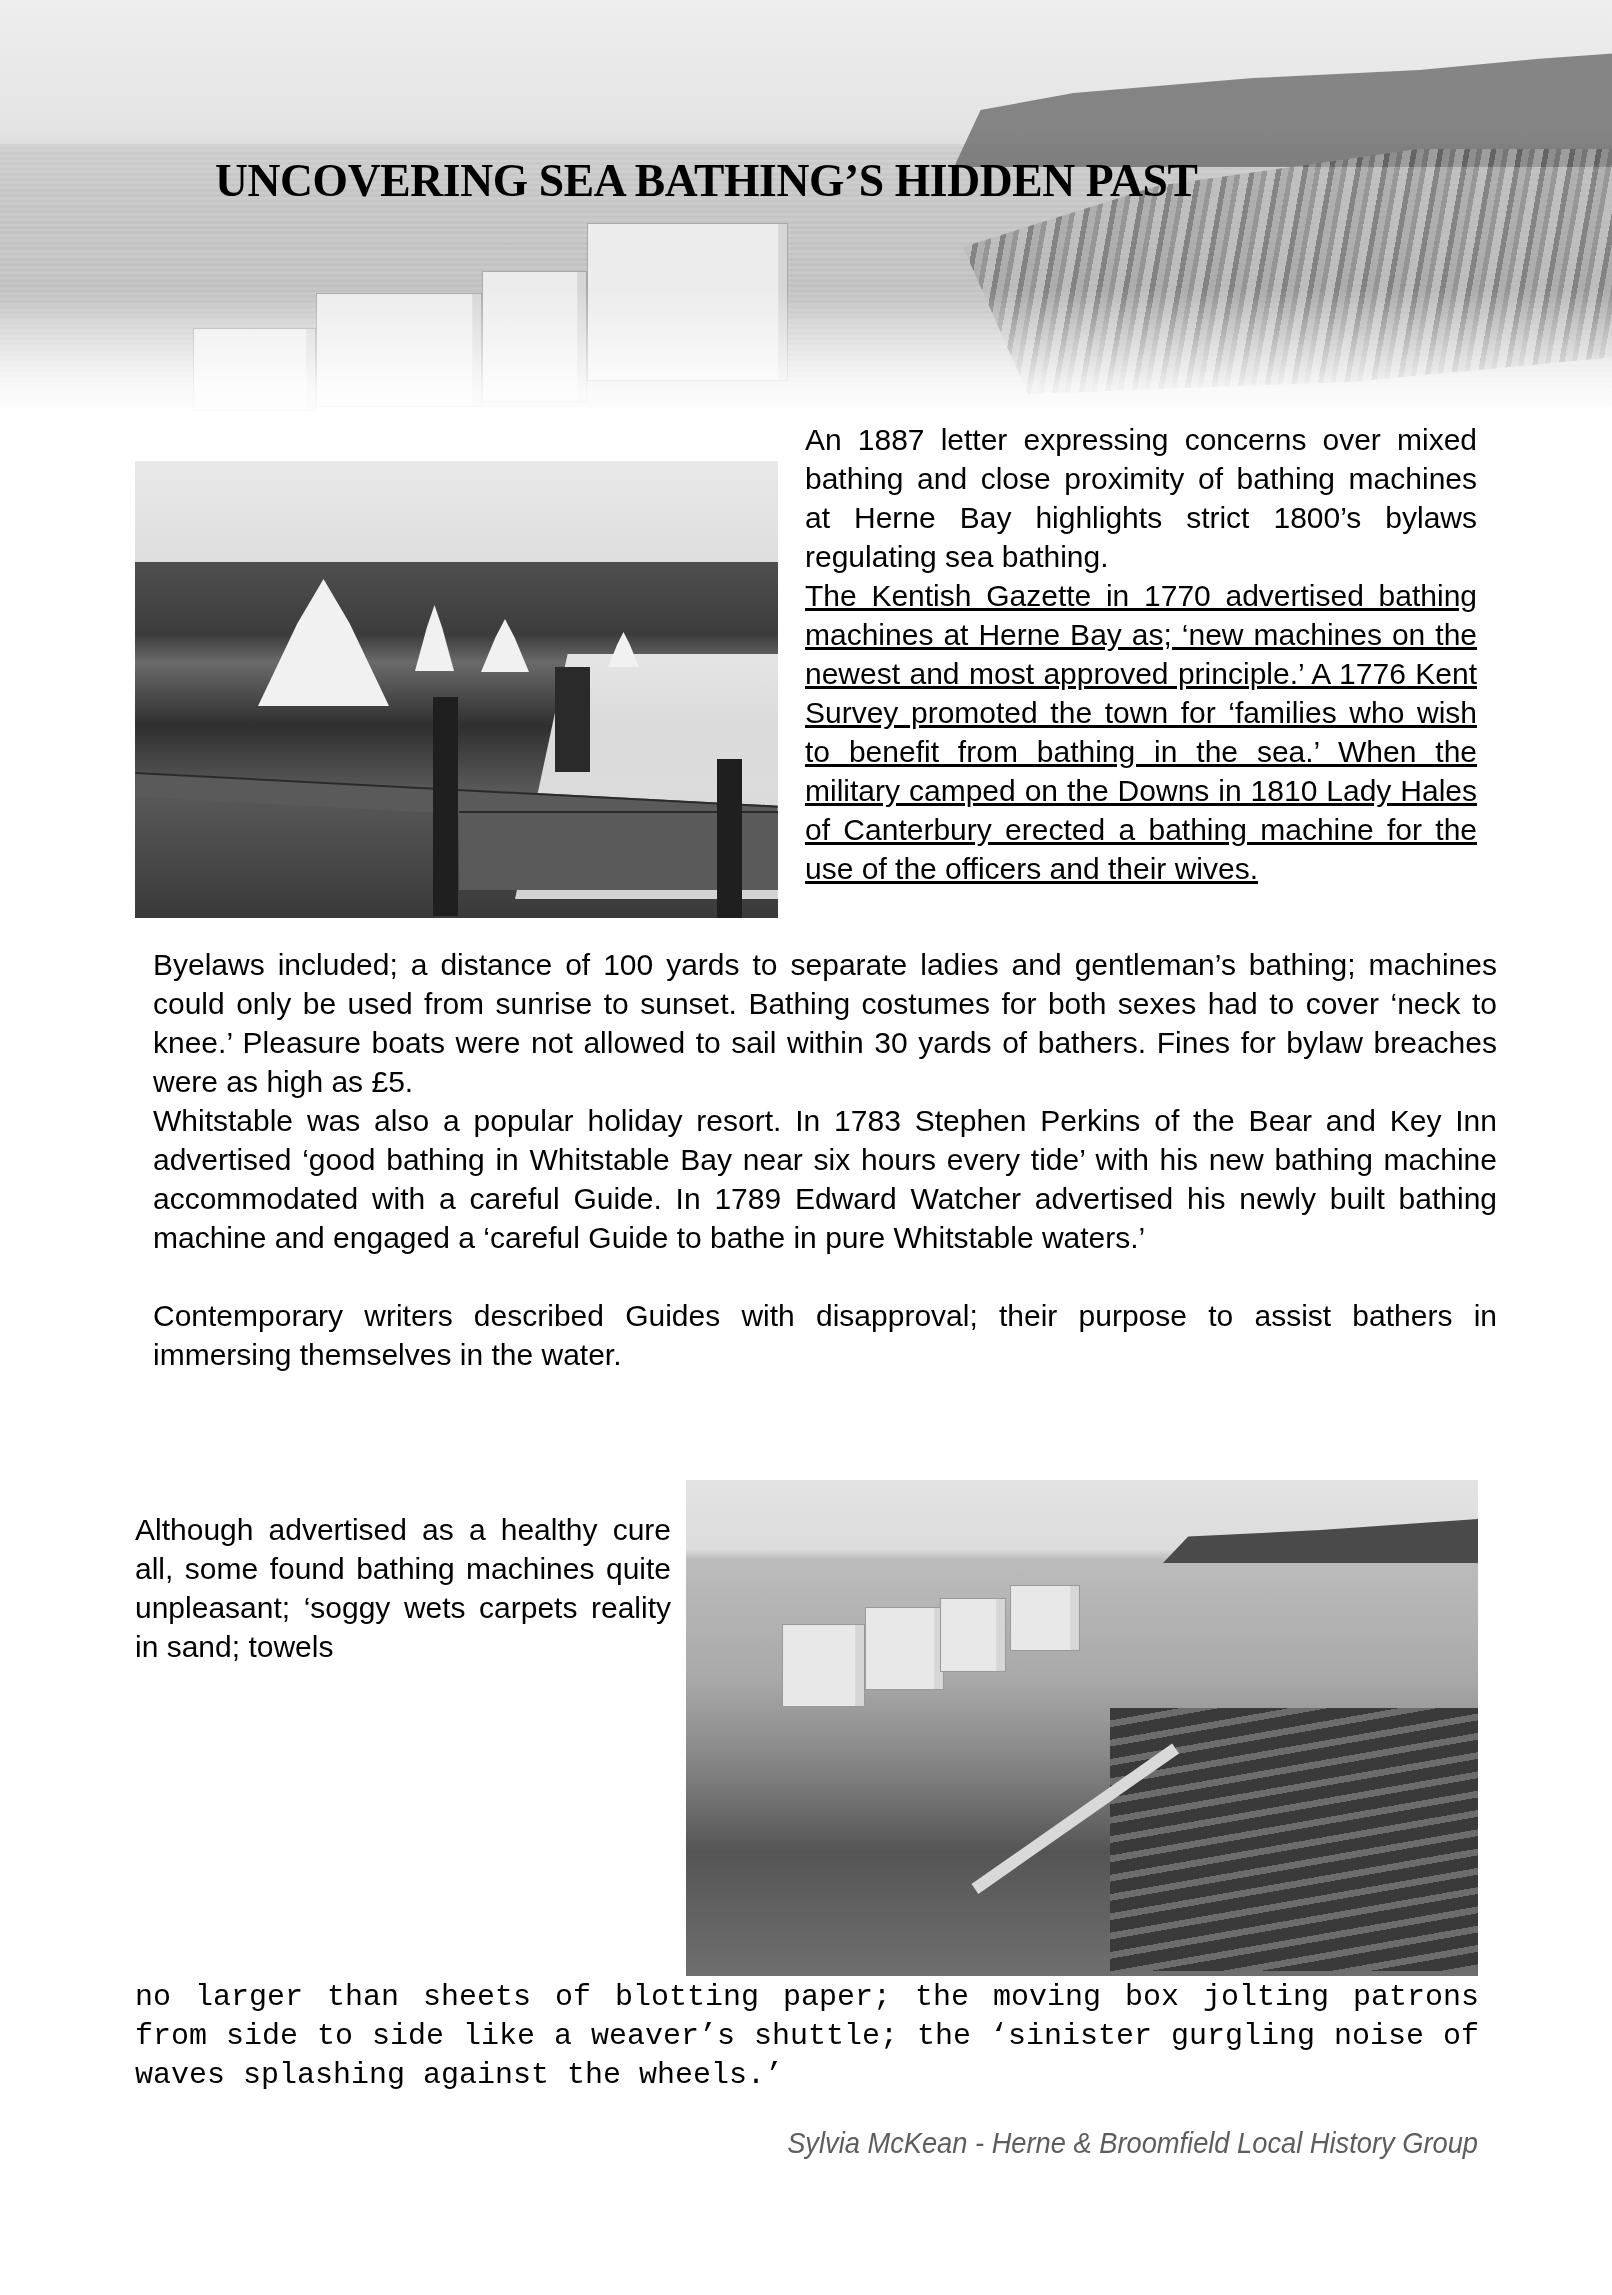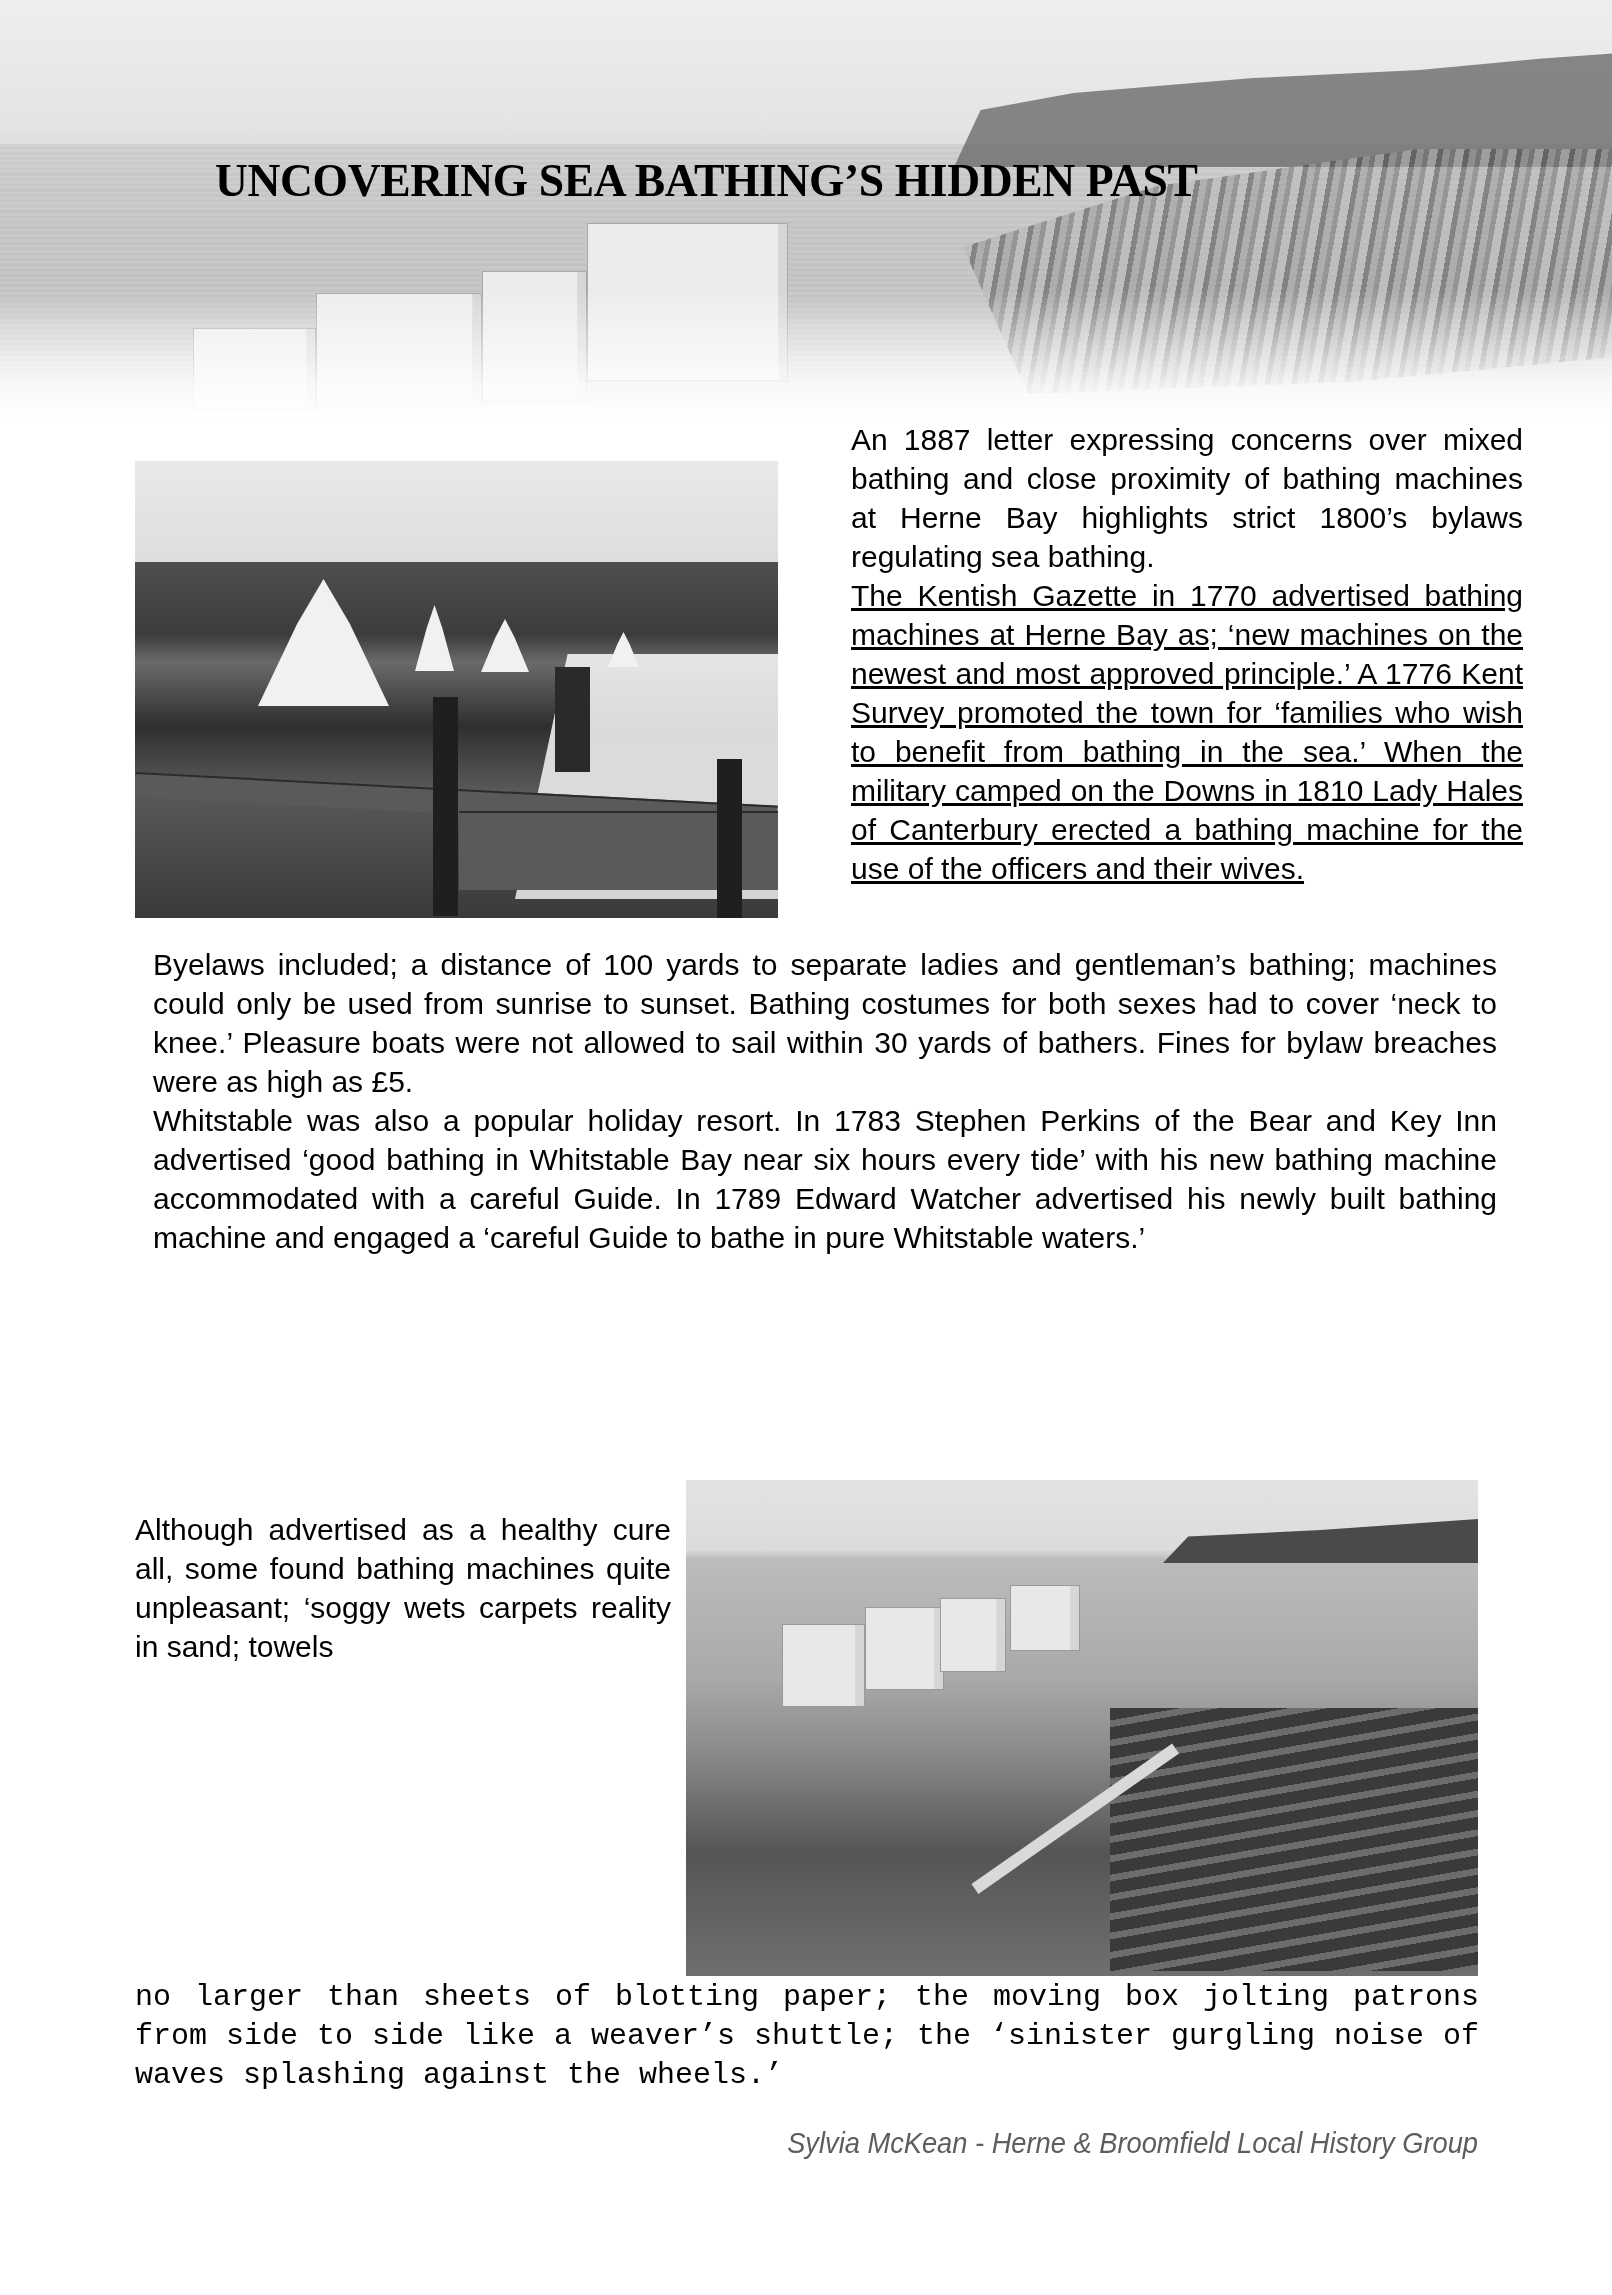--- a/index.html
+++ b/index.html
@@ -42,21 +42,21 @@
       font-family: "Liberation Serif", serif; font-weight: bold;
       font-size: 47px; line-height: 53px; letter-spacing: -0.4px;
       transform: scaleX(0.97); transform-origin: left;
       white-space: nowrap; color: #000;
     }
 
     .body-text {
       position: absolute; font-size: 30px; line-height: 39px; text-align: justify; color: #000;
     }
     .body-text p { margin: 0; }
-    .col-right { left: 805px; top: 420px; width: 672px; margin-left: 46px; }
+    .col-right { left: 805px; top: 420px; width: 672px; }
     .col-full { left: 153px; top: 945px; width: 1344px; }
     .col-full .gap { height: 39px; }
     .col-left-narrow { left: 135px; top: 1510px; width: 536px; }
     .col-full-bottom { left: 135px; top: 1978px; width: 1344px; font-family: Liberation Mono, monospace; }
     .last-line { text-align-last: left; text-decoration: underline; }
 
     .photo {
       position: absolute; overflow: hidden; background: #888;
     }
     .photo-1 { left: 135px; top: 461px; width: 643px; height: 457px;
@@ -118,20 +118,21 @@
 
 <div class="body-text col-right">
   <p>An 1887 letter expressing concerns over mixed bathing and close proximity of bathing machines at Herne Bay highlights strict 1800’s bylaws regulating sea bathing.</p>
   <p class="last-line">The Kentish Gazette in 1770 advertised bathing machines at Herne Bay as; ‘new machines on the newest and most approved principle.’ A 1776 Kent Survey promoted the town for ‘families who wish to benefit from bathing in the sea.’ When the military camped on the Downs in 1810 Lady Hales of Canterbury erected a bathing machine for the use of the officers and their wives.</p>
 </div>
 
 <div class="body-text col-full">
   <p>Byelaws included; a distance of 100 yards to separate ladies and gentleman’s bathing; machines could only be used from sunrise to sunset.  Bathing costumes for both sexes had to cover ‘neck to knee.’  Pleasure boats were not allowed to sail within 30 yards of bathers.  Fines for bylaw breaches were as high as £5.</p>
   <p>Whitstable was also a popular holiday resort.  In 1783 Stephen Perkins of the Bear and Key Inn advertised ‘good bathing in Whitstable Bay near six hours every tide’ with his new bathing machine accommodated with a careful Guide.  In 1789 Edward Watcher advertised his newly built bathing machine and engaged a ‘careful Guide to bathe in pure Whitstable waters.’</p>
   <div class="gap"></div>
+  <p>Contemporary writers described Guides with disapproval; their purpose to assist bathers in immersing themselves in the water.</p>
 </div>
 
 <div class="photo photo-2">
   <div class="cliff"></div>
   <div class="hut" style="position:absolute;left:96px;top:144px;width:83px;height:83px;"></div>
   <div class="hut" style="position:absolute;left:179px;top:127px;width:79px;height:83px;"></div>
   <div class="hut" style="position:absolute;left:254px;top:118px;width:66px;height:74px;"></div>
   <div class="hut" style="position:absolute;left:324px;top:105px;width:70px;height:66px;"></div>
   <div class="boats"></div>
   <div class="rail" style="left:289px;top:403px;width:245px;height:12.3px;transform:rotate(-35deg);transform-origin:left;"></div>

